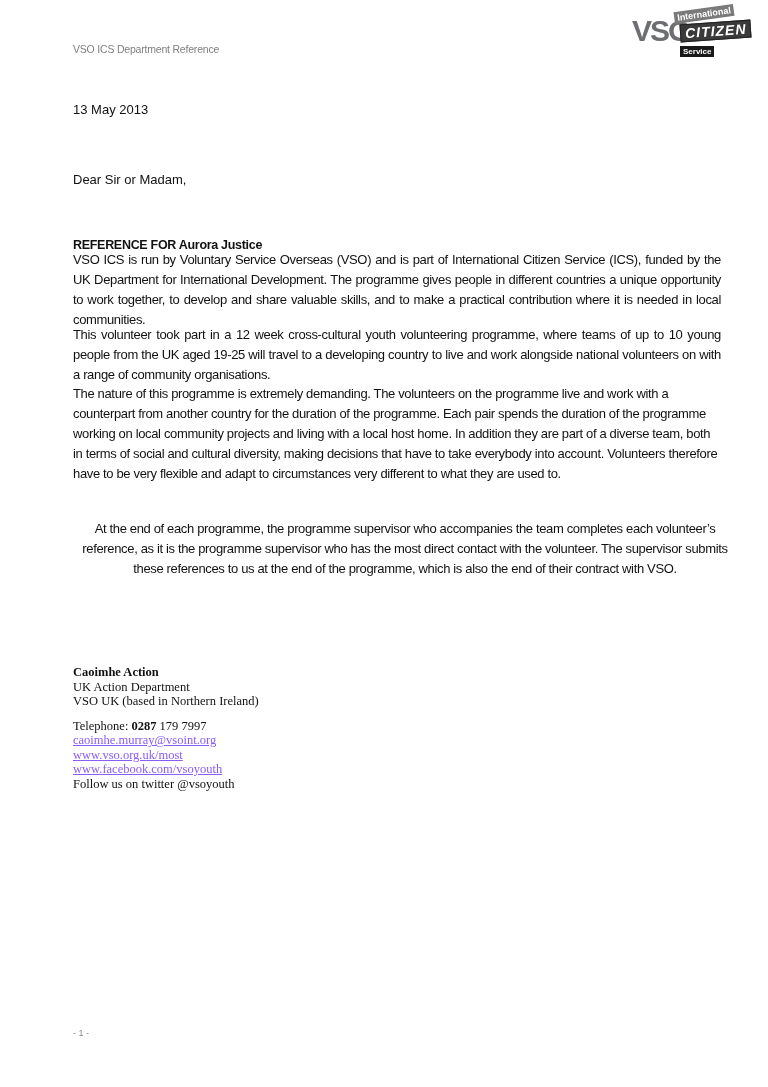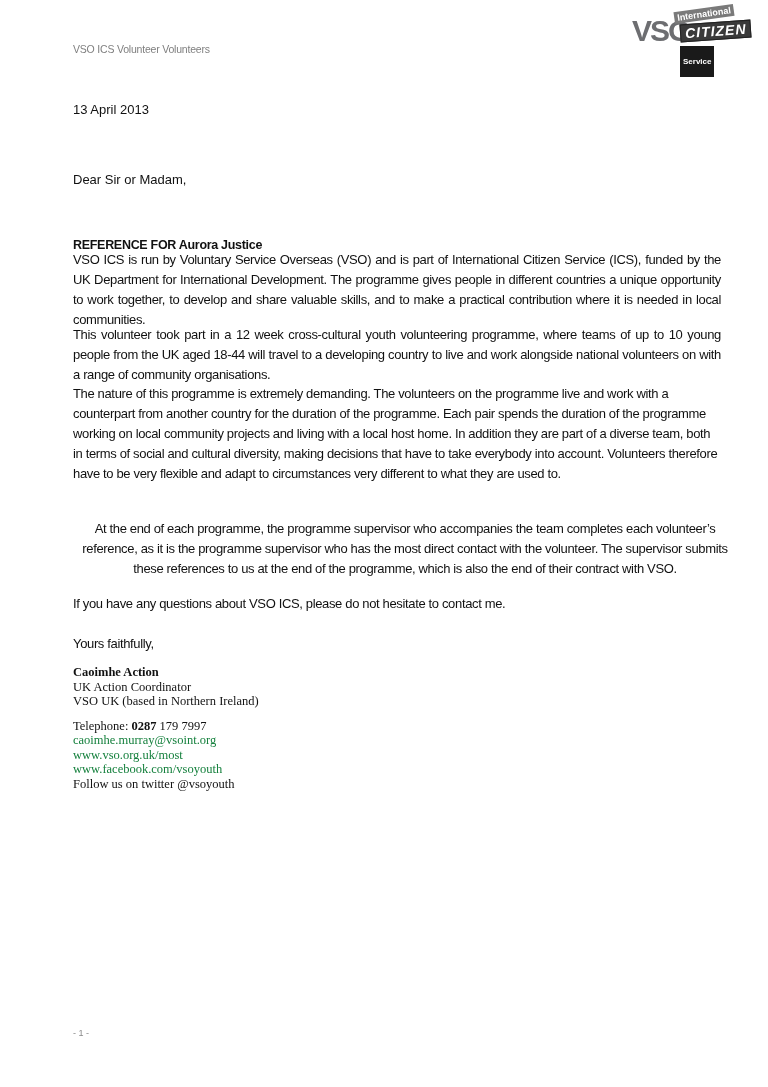--- a/index.html
+++ b/index.html
@@ -6,70 +6,68 @@
   body { width: 768px; height: 1087px; position: relative; overflow: hidden; color: #111; }
   .page { position: absolute; left: 0; top: 0; width: 768px; height: 1087px; }
   .calibri { font-family: "Liberation Sans", sans-serif; }
   .serif { font-family: "Liberation Serif", serif; }
 
   .header-text { position: absolute; left: 73px; top: 43px; font-size: 10.5px; color: #7f7f7f; letter-spacing: -0.2px; }
   .logo { position: absolute; left: 618px; top: 2px; width: 140px; height: 60px; }
   .logo-vso { position: absolute; left: 2px; top: 12px; font-size: 30px; font-weight: bold; color: #6d6e71; letter-spacing: -2px; font-family: "Liberation Sans", sans-serif; margin-left: 12px; }
   .logo-intl { position: absolute; left: 56px; top: 6px; background: #7a7a7a; color: #fff; font-size: 9px; font-weight: bold; padding: 1px 3px; transform: rotate(-8deg); font-family: "Liberation Sans", sans-serif; }
   .logo-citizen { position: absolute; left: 62px; top: 20px; color: #fff; background: #3a3a3a; font-size: 14px; font-weight: bold; font-style: italic; padding: 0 4px; letter-spacing: 1px; transform: rotate(-4deg); font-family: "Liberation Sans", sans-serif; border: 1px solid #222; }
-  .logo-service { position: absolute; left: 62px; top: 44px; background: #1a1a1a; color: #fff; font-size: 8px; font-weight: bold; padding: 11px 3px; font-family: "Liberation Sans", sans-serif; }
+  .logo-service { position: absolute; left: 62px; top: 44px; background: #1a1a1a; color: #fff; font-size: 8px; font-weight: bold; padding: 1px 3px; font-family: "Liberation Sans", sans-serif; }
 
   .date { position: absolute; left: 73px; top: 102px; font-size: 13px; }
   .salutation { position: absolute; left: 73px; top: 172px; font-size: 13px; }
   .ref-heading { position: absolute; left: 73px; top: 222px; font-size: 12.5px; font-weight: bold; letter-spacing: -0.3px; margin-top: 16px; }
 
   .body { position: absolute; left: 73px; width: 648px; font-size: 13px; line-height: 20px; text-align: justify; letter-spacing: -0.35px; }
   .p1 { top: 250px; }
   .p2 { top: 325px; }
   .p3 { top: 384px; }
   .p4 { top: 511px; }
   .p5 { top: 594px; }
   .p6 { top: 634px; }
 
   .sig { position: absolute; left: 73px; top: 665px; font-size: 12.5px; line-height: 14.5px; }
   .sig .name { font-weight: bold; }
   .sig .gap { height: 10px; }
-  .sig a { color: #15803d; display: block; }
+  .sig a { color: #8b5cf6; text-decoration: underline; display: block; }
   .sig .line { display: block; }
 
   .footer { position: absolute; left: 73px; top: 1028px; font-size: 9px; color: #8a8a8a; }
 </style>
 </head>
 <body>
 
 <div class="page">
 
-  <div class="header-text calibri">VSO ICS Volunteer Volunteers</div>
+  <div class="header-text calibri">VSO ICS Department Reference</div>
 
   <div class="logo">
     <span class="logo-vso">VSO</span>
     <span class="logo-intl">International</span>
     <span class="logo-citizen">CITIZEN</span>
     <span class="logo-service">Service</span>
   </div>
 
-  <div class="date calibri">13 April 2013</div>
+  <div class="date calibri">13 May 2013</div>
   <div class="salutation calibri">Dear Sir or Madam,</div>
   <div class="ref-heading calibri">REFERENCE FOR  Aurora Justice</div>
 
   <p class="body p1 calibri" style="margin:0">VSO ICS is run by Voluntary Service Overseas (VSO) and is part of International Citizen Service (ICS), funded by the UK Department for International Development.  The programme gives people in different countries a unique opportunity to work together, to develop and share valuable skills, and to make a practical contribution where it is needed in local communities.</p>
-  <p class="body p2 calibri" style="margin:0">This volunteer took part in a 12 week cross-cultural youth volunteering programme, where teams of up to 10 young people from the UK aged 18-44 will travel to a developing country to live and work alongside national volunteers on with a range of community organisations.</p>
+  <p class="body p2 calibri" style="margin:0">This volunteer took part in a 12 week cross-cultural youth volunteering programme, where teams of up to 10 young people from the UK aged 19-25 will travel to a developing country to live and work alongside national volunteers on with a range of community organisations.</p>
   <p class="body p3 calibri" style="margin:0;text-align:left">The nature of this programme is extremely demanding. The volunteers on the programme live and work with a counterpart from another country for the duration of the programme. Each pair spends the duration of the programme working on local community projects and living with a local host home. In addition they are part of a diverse team, both in terms of social and cultural diversity, making decisions that have to take everybody into account. Volunteers therefore have to be very flexible and adapt to circumstances very different to what they are used to.</p>
   <p class="body p4 calibri" style="margin:8px;text-align:center">At the end of each programme, the programme supervisor who accompanies the team completes each volunteer’s reference, as it is the programme supervisor who has the most direct contact with the volunteer. The supervisor submits these references to us at the end of the programme, which is also the end of their contract with VSO.</p>
-  <p class="body p5 calibri" style="margin:0;text-align:left">If you have any questions about VSO ICS, please do not hesitate to contact me.</p>
-  <p class="body p6 calibri" style="margin:0;text-align:left">Yours faithfully,</p>
 
   <div class="sig serif">
     <span class="line name">Caoimhe Action</span>
-    <span class="line">UK Action Coordinator</span>
+    <span class="line">UK Action Department</span>
     <span class="line">VSO UK (based in Northern Ireland)</span>
     <div class="gap"></div>
     <span class="line"><span>Telephone: </span><b>0287</b><span> 179 7997</span></span>
     <a>caoimhe.murray@vsoint.org</a>
     <a>www.vso.org.uk/most</a>
     <a>www.facebook.com/vsoyouth</a>
     <span class="line">Follow us on twitter @vsoyouth</span>
   </div>
 
   <div class="footer calibri">- 1 -</div>

